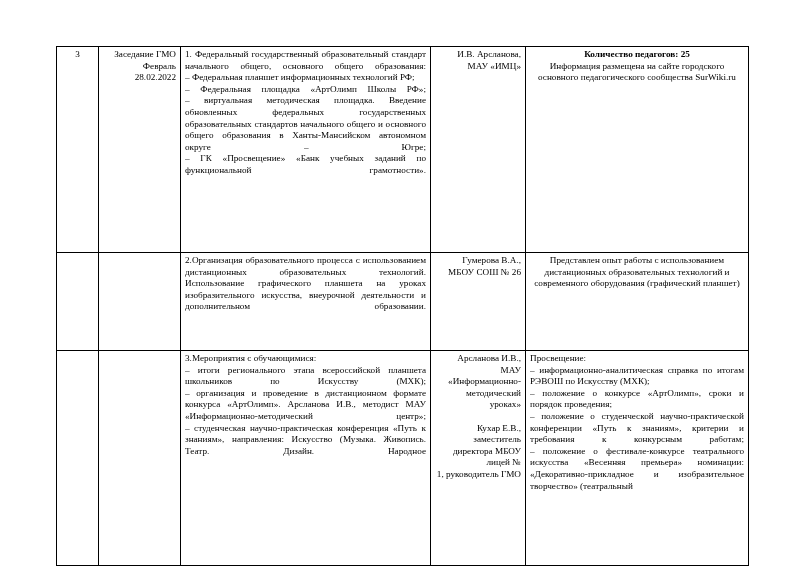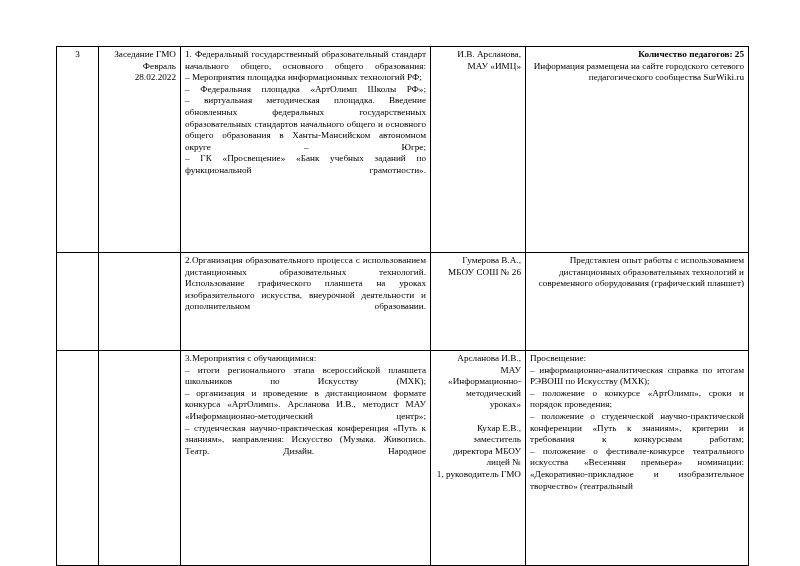--- a/index.html
+++ b/index.html
@@ -45,21 +45,21 @@
     text-align: center;
   }
   .cell-center {
     text-align: right;
   }
   .cell-just {
     text-align: justify;
     text-align-last: left;
   }
   .cell-left {
-    text-align: right;
+    text-align: center;
   }
   p.line {
     margin: 0;
     padding: 0;
   }
   p.j {
     margin: 0;
     padding: 0;
     text-align: justify;
     text-align-last: justify;
@@ -96,32 +96,32 @@
         <td class="cell-num">
           <p class="line">3</p>
         </td>
         <td class="cell-center">
           <p class="line">Заседание ГМО</p>
           <p class="line">Февраль</p>
           <p class="line">28.02.2022</p>
         </td>
         <td class="cell-just">
           <p class="j">1. Федеральный государственный образовательный стандарт начального общего, основного общего образования:</p>
-          <p class="jl">– Мероприятия площадка информационных технологий РФ;</p>
+          <p class="jl">– Федеральная планшет информационных технологий РФ;</p>
           <p class="j">– Федеральная площадка «АртОлимп Школы РФ»;</p>
           <p class="j">– виртуальная методическая площадка. Введение обновленных федеральных государственных образовательных стандартов начального общего и основного общего образования в Ханты-Мансийском автономном округе – Югре;</p>
           <p class="j">– ГК «Просвещение» «Банк учебных заданий по функциональной грамотности».</p>
         </td>
         <td class="cell-center">
           <p class="line">И.В. Арсланова,</p>
           <p class="line">МАУ «ИМЦ»</p>
         </td>
         <td class="cell-left">
           <p class="line bold">Количество педагогов: 25</p>
-          <p class="line">Информация размещена на сайте городского сетевого педагогического сообщества SurWiki.ru</p>
+          <p class="line">Информация размещена на сайте городского основного педагогического сообщества SurWiki.ru</p>
         </td>
       </tr>
 
       <tr class="r2">
         <td class="cell-num">
           <p class="line"></p>
         </td>
         <td class="cell-center"></td>
         <td class="cell-just">
           <p class="j">2.Организация образовательного процесса с использованием дистанционных образовательных технологий. Использование графического планшета на уроках изобразительного искусства, внеурочной деятельности и дополнительном образовании.</p>

